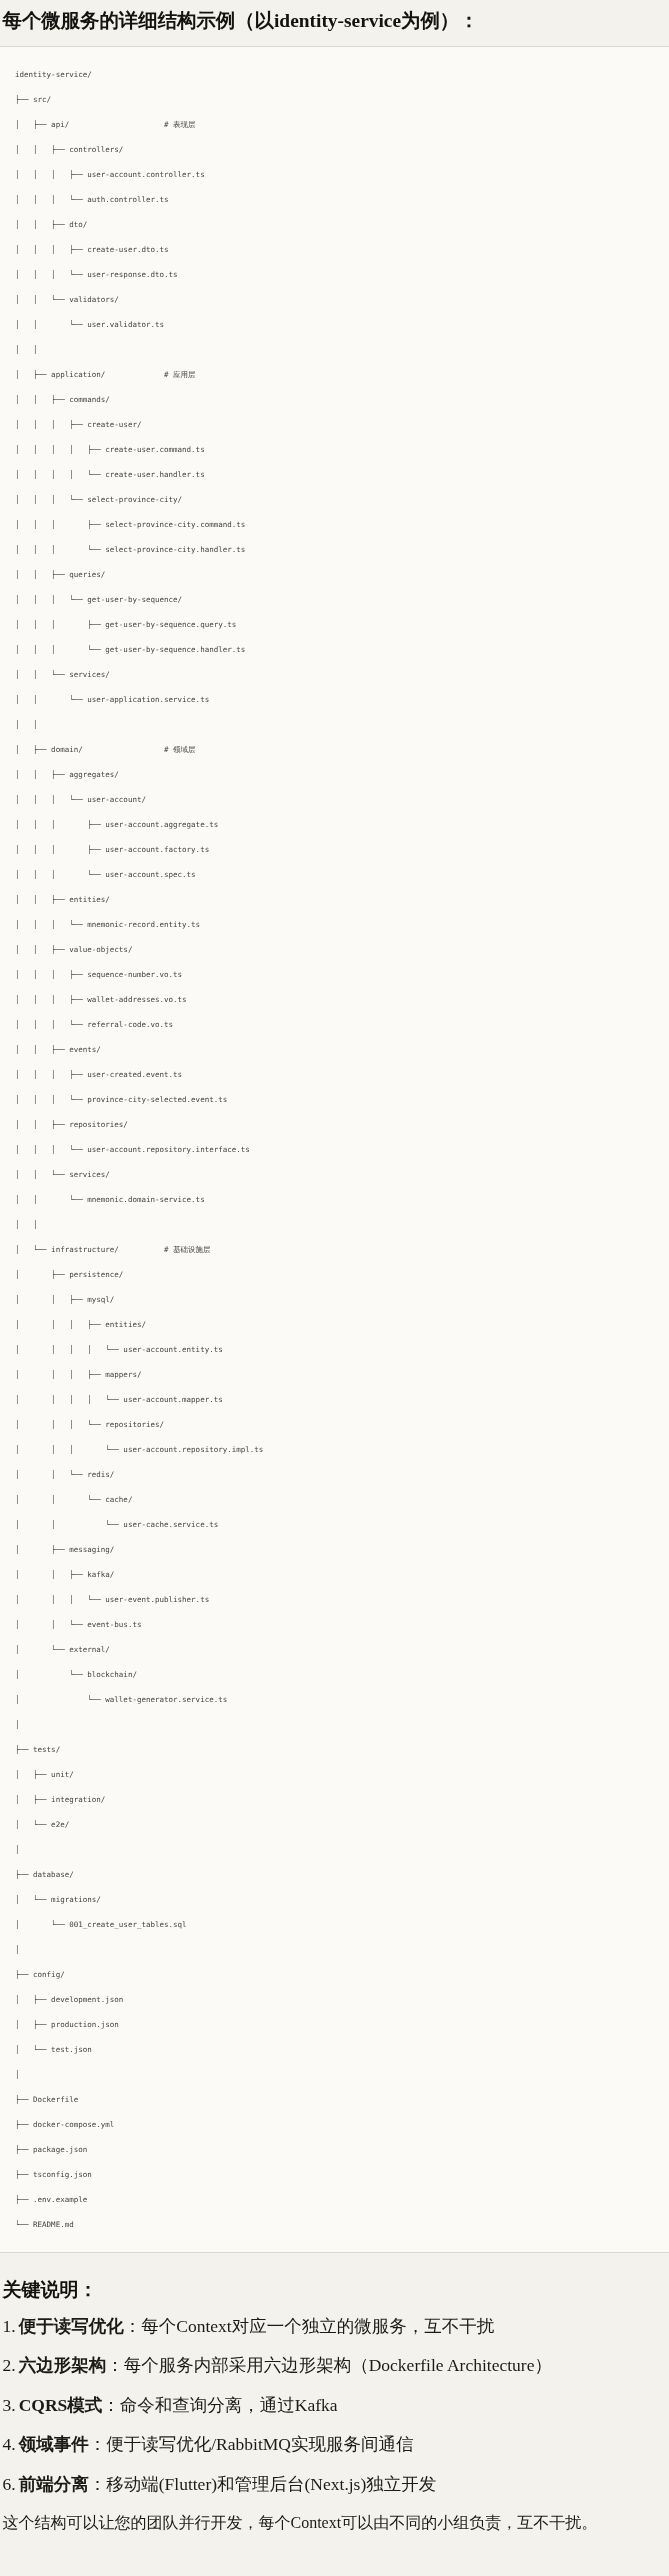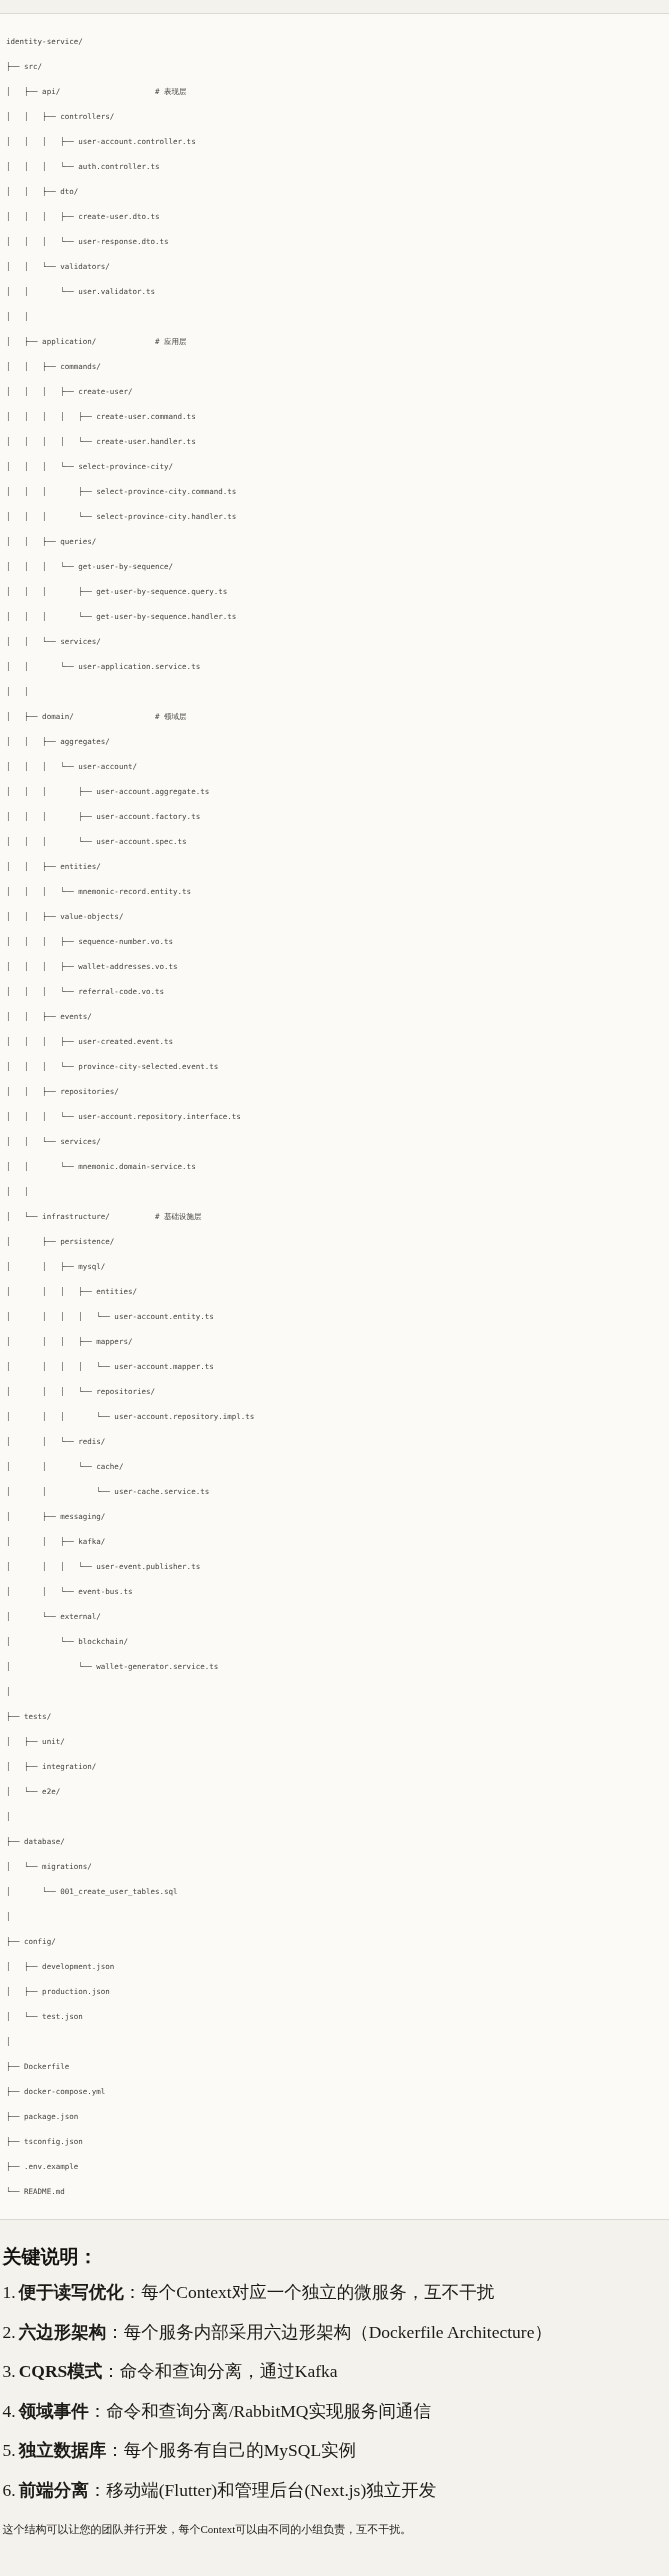--- a/index.html
+++ b/index.html
@@ -18,21 +18,21 @@
   .doc-title {
     margin: 0;
     padding: 8.8px 10px 0 2.5px;
     font-size: 19.4px;
     line-height: 1.28;
     font-weight: 700;
     color: #141311;
   }
   .tree-block {
     margin: 12.5px 0 0 0;
-    padding: 15px 6px;
+    padding: 15px 15px;
     background: #FBFAF6;
     border-top: 0.6px solid #DBD9D1;
     border-bottom: 0.6px solid #DBD9D1;
     font-family: "DejaVu Sans Mono", monospace;
     font-size: 7.5px;
     line-height: 25px;
     color: #434240;
     white-space: pre;
     overflow: hidden;
   }
@@ -55,29 +55,30 @@
     margin-top: 13px;
   }
   .note-num {
     margin-right: 3.1px;
   }
   .note-label {
     font-weight: 700;
   }
   .closing {
     margin: 17px 0 16px 0;
-    font-size: 11px;
+    font-size: 16px;
     line-height: 22.5px;
   }
 </style>
 </head>
 <body>
 
 <div class="page">
 
+  <h1 class="doc-title">每个微服务的详细结构示例（以identity-service为例）：</h1>
 
   <pre class="tree-block">identity-service/
 ├── src/
 │   ├── api/                     # 表现层
 │   │   ├── controllers/
 │   │   │   ├── user-account.controller.ts
 │   │   │   └── auth.controller.ts
 │   │   ├── dto/
 │   │   │   ├── create-user.dto.ts
 │   │   │   └── user-response.dto.ts
@@ -170,26 +171,23 @@
 
     <p class="note">
       <span class="note-num">2.</span><strong class="note-label">六边形架构</strong><span class="note-sep">：</span><span class="note-text">每个服务内部采用六边形架构（Dockerfile Architecture）</span>
     </p>
 
     <p class="note">
       <span class="note-num">3.</span><strong class="note-label">CQRS模式</strong><span class="note-sep">：</span><span class="note-text">命令和查询分离，通过Kafka</span>
     </p>
 
     <p class="note">
-      <span class="note-num">4.</span><strong class="note-label">领域事件</strong><span class="note-sep">：</span><span class="note-text">命令和查询分离/RabbitMQ实现服务间通信</span>
+      <span class="note-num">4.</span><strong class="note-label">领域事件</strong><span class="note-sep">：</span><span class="note-text">便于读写优化/RabbitMQ实现服务间通信</span>
     </p>
 
-    <p class="note">
-      <span class="note-num">5.</span><strong class="note-label">独立数据库</strong><span class="note-sep">：</span><span class="note-text">每个服务有自己的MySQL实例</span>
-    </p>
 
     <p class="note">
       <span class="note-num">6.</span><strong class="note-label">前端分离</strong><span class="note-sep">：</span><span class="note-text">移动端(Flutter)和管理后台(Next.js)独立开发</span>
     </p>
 
     <p class="closing">这个结构可以让您的团队并行开发，每个Context可以由不同的小组负责，互不干扰。</p>
 
   </div>
 
 </div>

